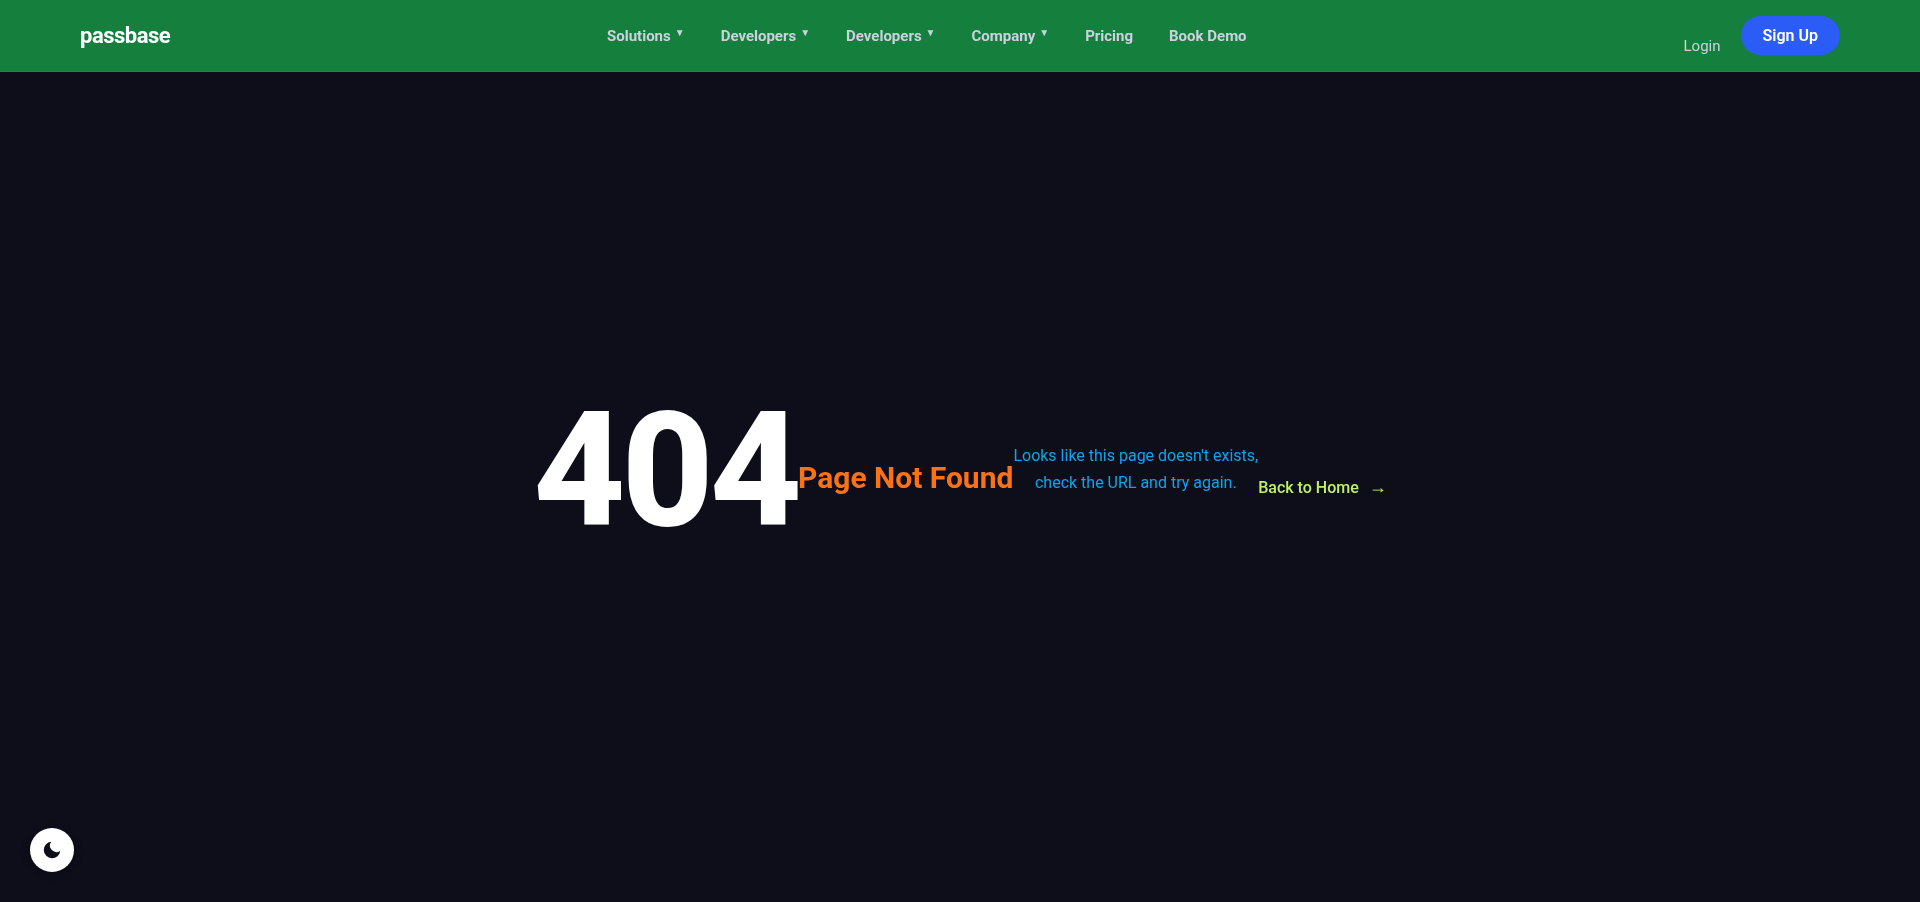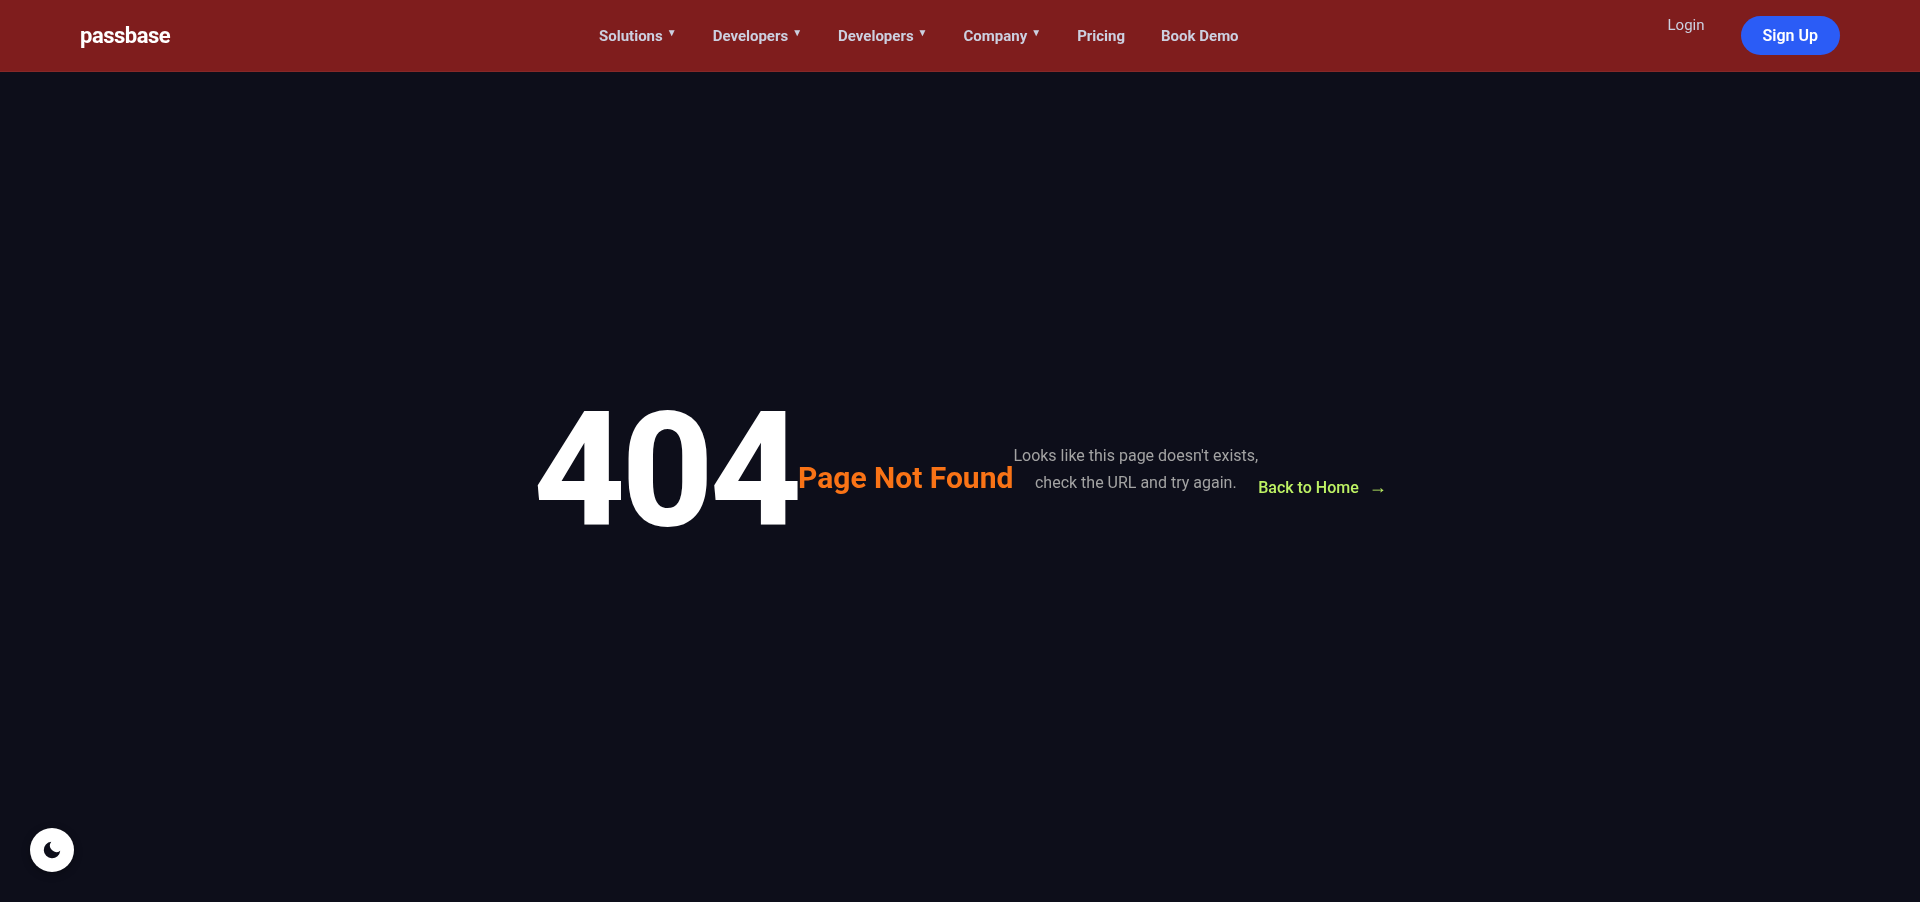--- a/index.html
+++ b/index.html
@@ -16,21 +16,21 @@
       width: 1920px;
     }
 
     
     .navbar {
       display: flex;
       align-items: center;
       justify-content: space-between;
       padding: 0 80px;
       height: 72px;
-      background-color: #7f1d1d;
+      background-color: #15803d;
       border-bottom: 1px solid rgba(255,255,255,0.05);
     }
 
     .nav-logo {
       font-size: 22px;
       font-weight: 700;
       color: #ffffff;
       letter-spacing: -0.5px;
     }
 
@@ -51,22 +51,22 @@
       font-weight: bold;
     }
 
     .chevron {
       font-size: 10px;
       color: #ccd0e0;
     }
 
     .nav-right {
       display: flex;
-      align-items: flex-start;
-      gap: 36px;
+      align-items: flex-end;
+      gap: 20px;
     }
 
     .login-btn {
       color: #ccd0e0;
       font-size: 15px;
       cursor: pointer;
       background: none;
       border: none;
       font-family: inherit;
     }
@@ -105,21 +105,21 @@
 
     .error-title {
       font-size: 30px;
       font-weight: 700;
       color: #f97316;
       margin-bottom: 20px;
     }
 
     .error-description {
       font-size: 16px;
-      color: #a3a3a3;
+      color: #0ea5e9;
       line-height: 1.7;
       margin-bottom: 36px;
     }
 
     .back-home-link {
       display: inline-flex;
       align-items: center;
       gap: 10px;
       color: #bef264;
       font-size: 16px;

